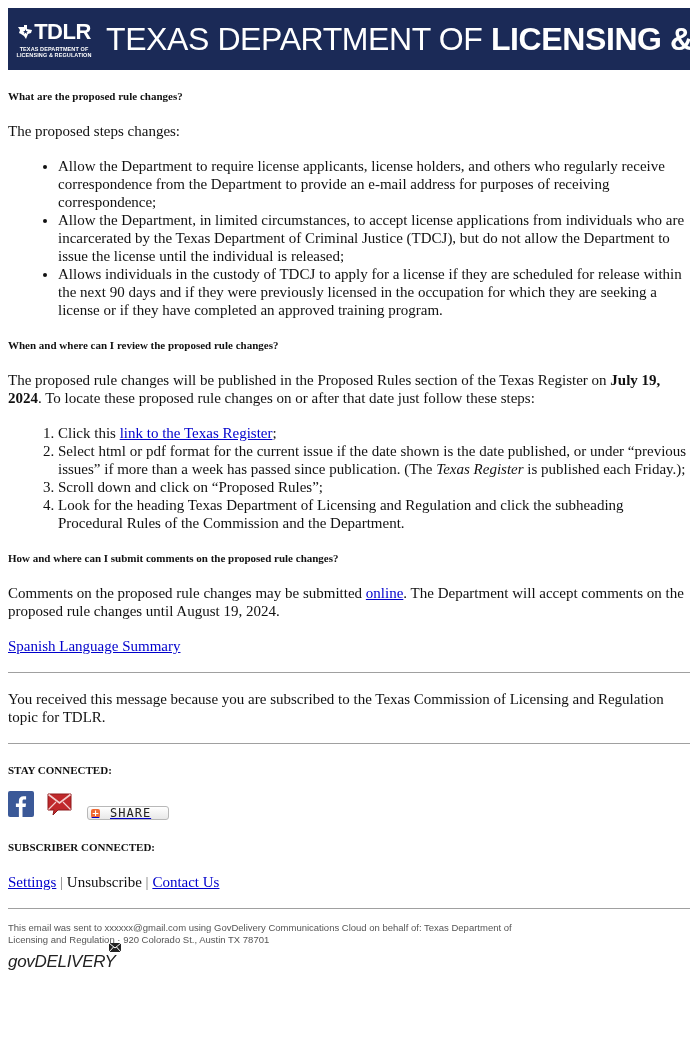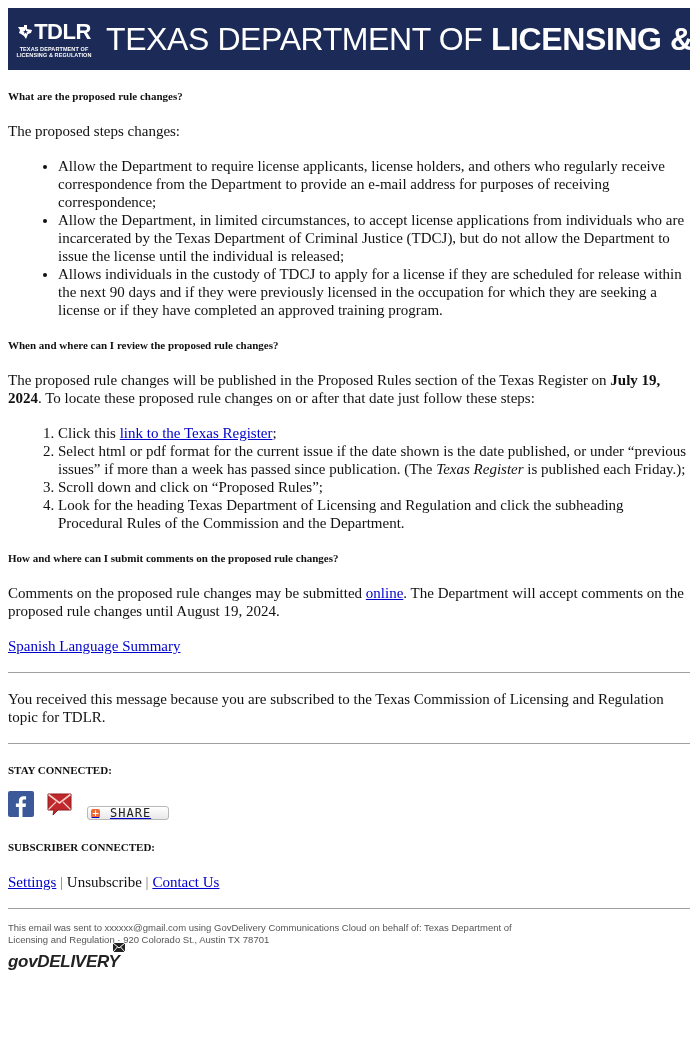--- a/index.html
+++ b/index.html
@@ -113,21 +113,21 @@
     }
     .footer-text {
       font-family: "Liberation Sans", "DejaVu Sans", sans-serif;
       font-size: 9.5px;
       line-height: 12px;
       color: #555;
       width: 545px;
     }
     .gd-logo {
       font-family: "Liberation Sans", "DejaVu Sans", sans-serif;
-      font-weight: bold;
+      font-weight: normal;
       font-style: italic;
       font-size: 17px;
       color: #222;
       position: relative;
       margin-top: 7px;
       margin-right: 4px;
       letter-spacing: -0.3px;
     }
     .gd-logo svg { position: absolute; right: -6px; top: -11px; }
   </style>

